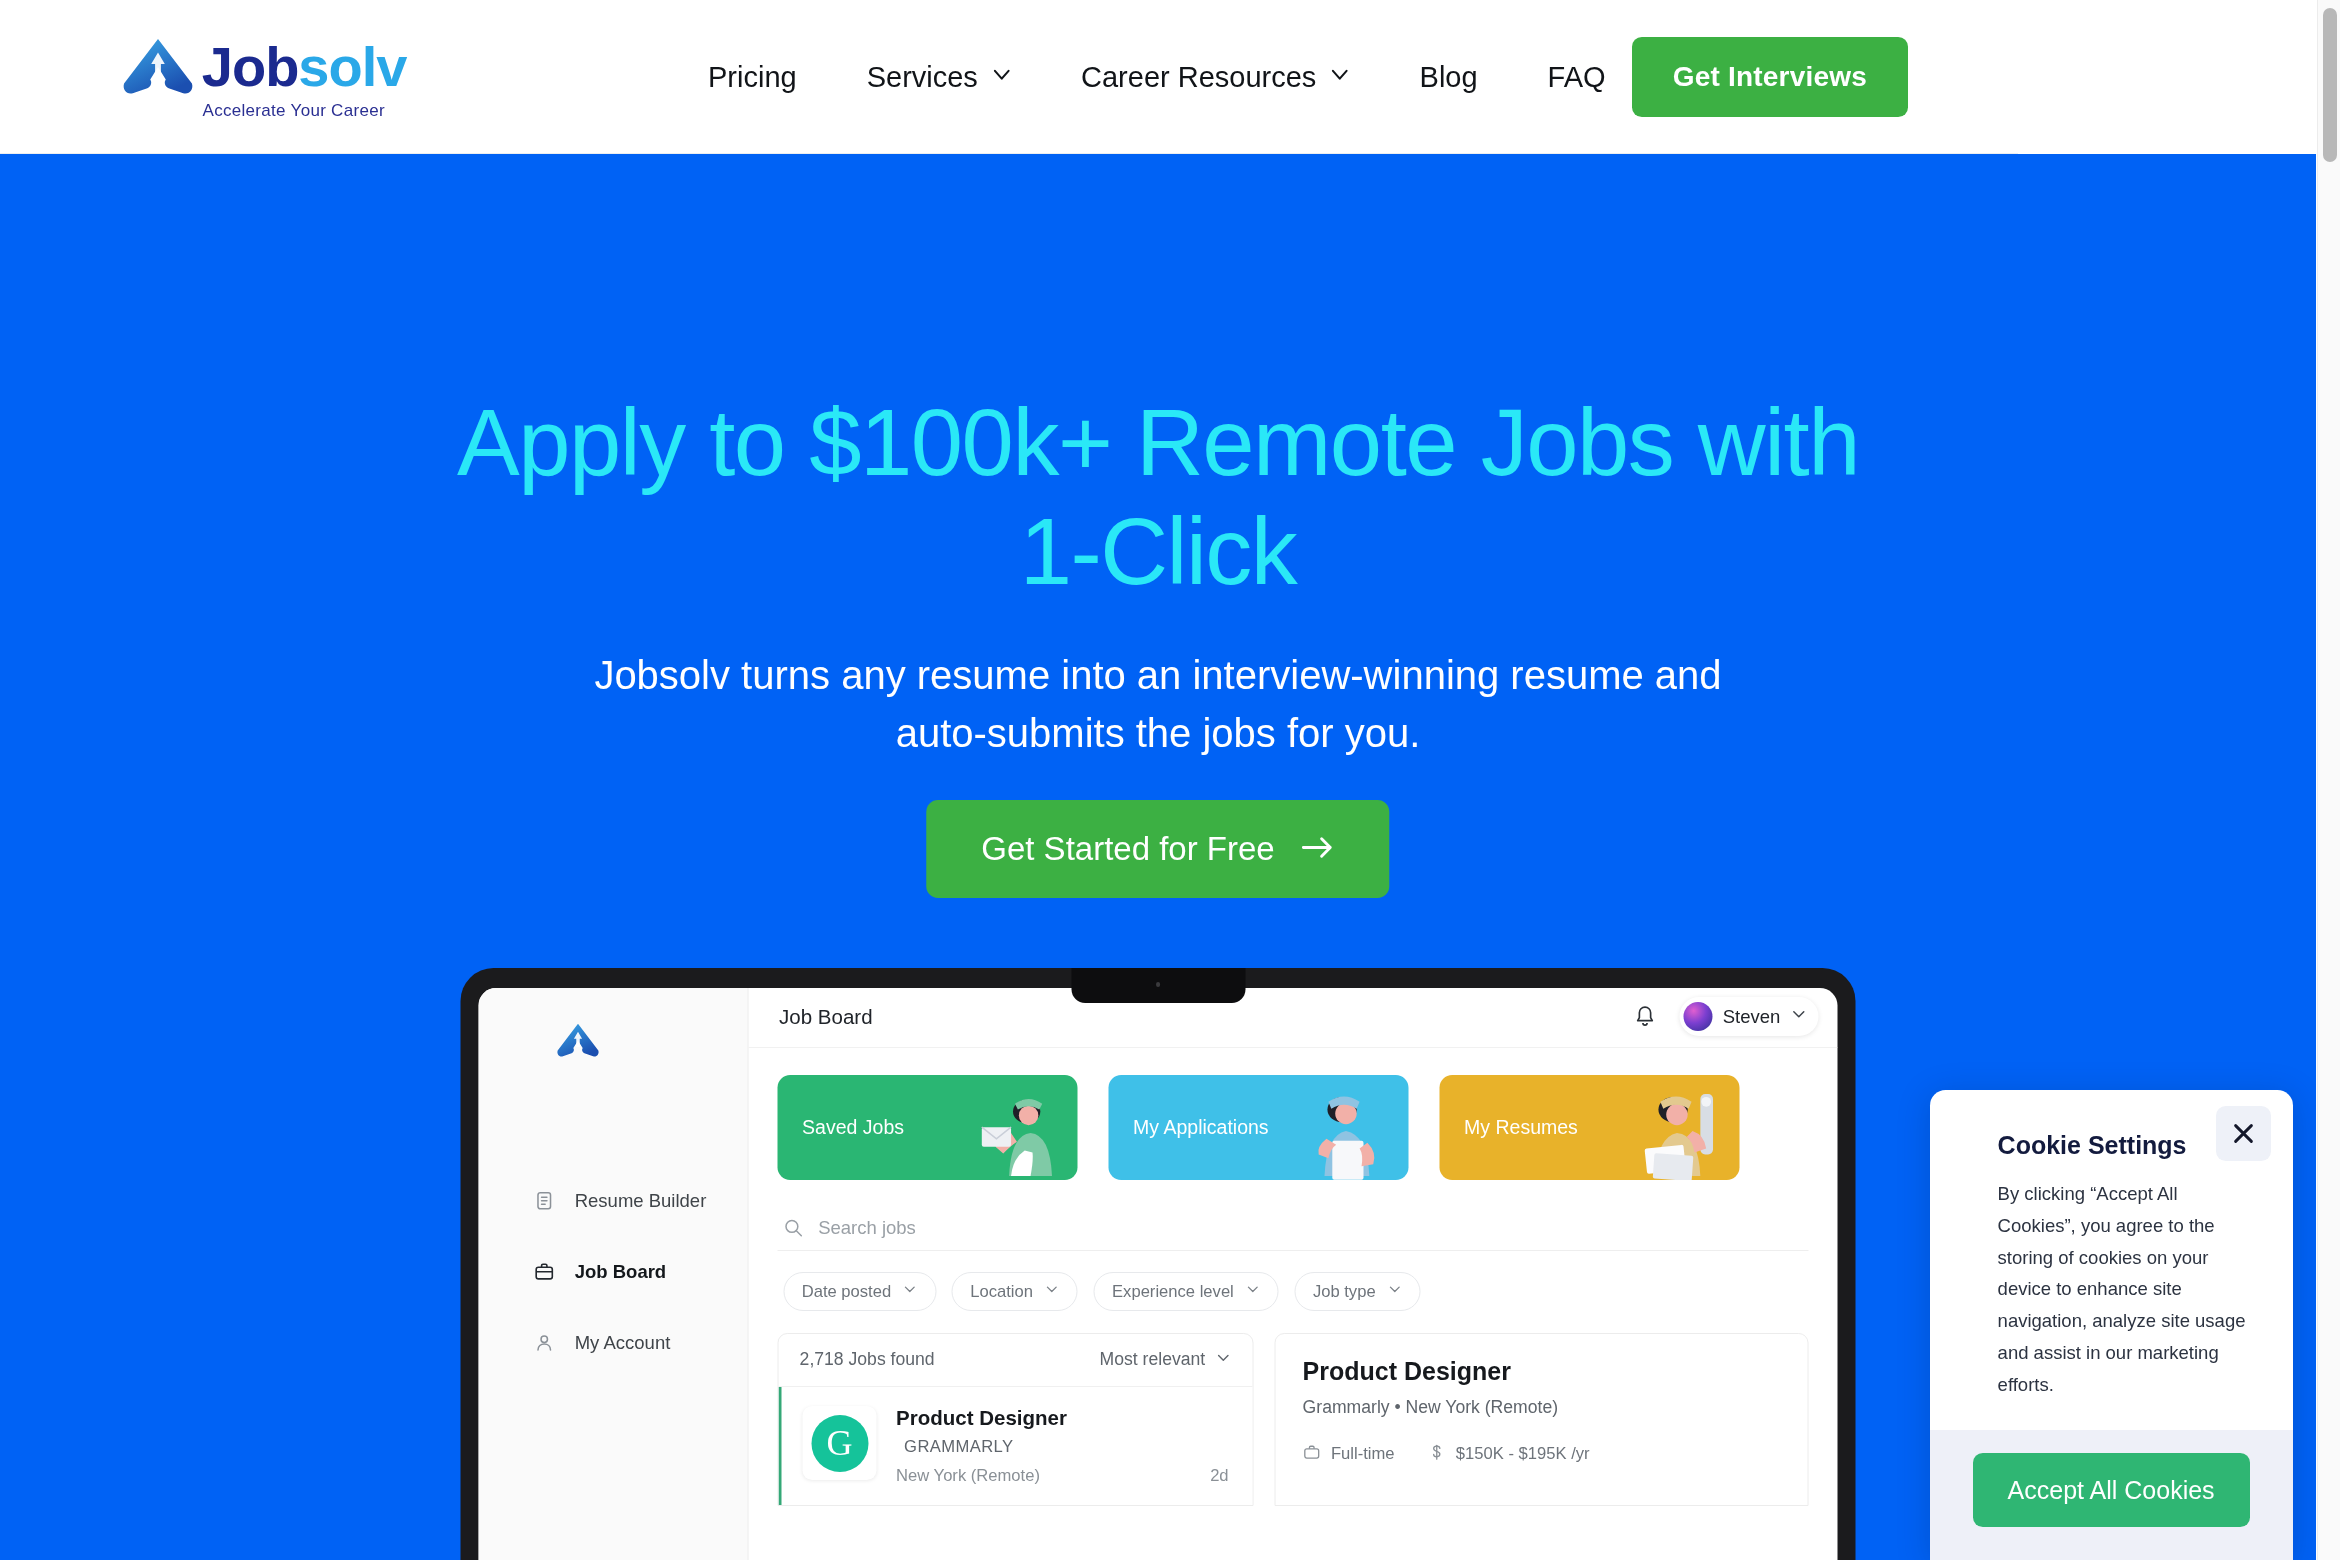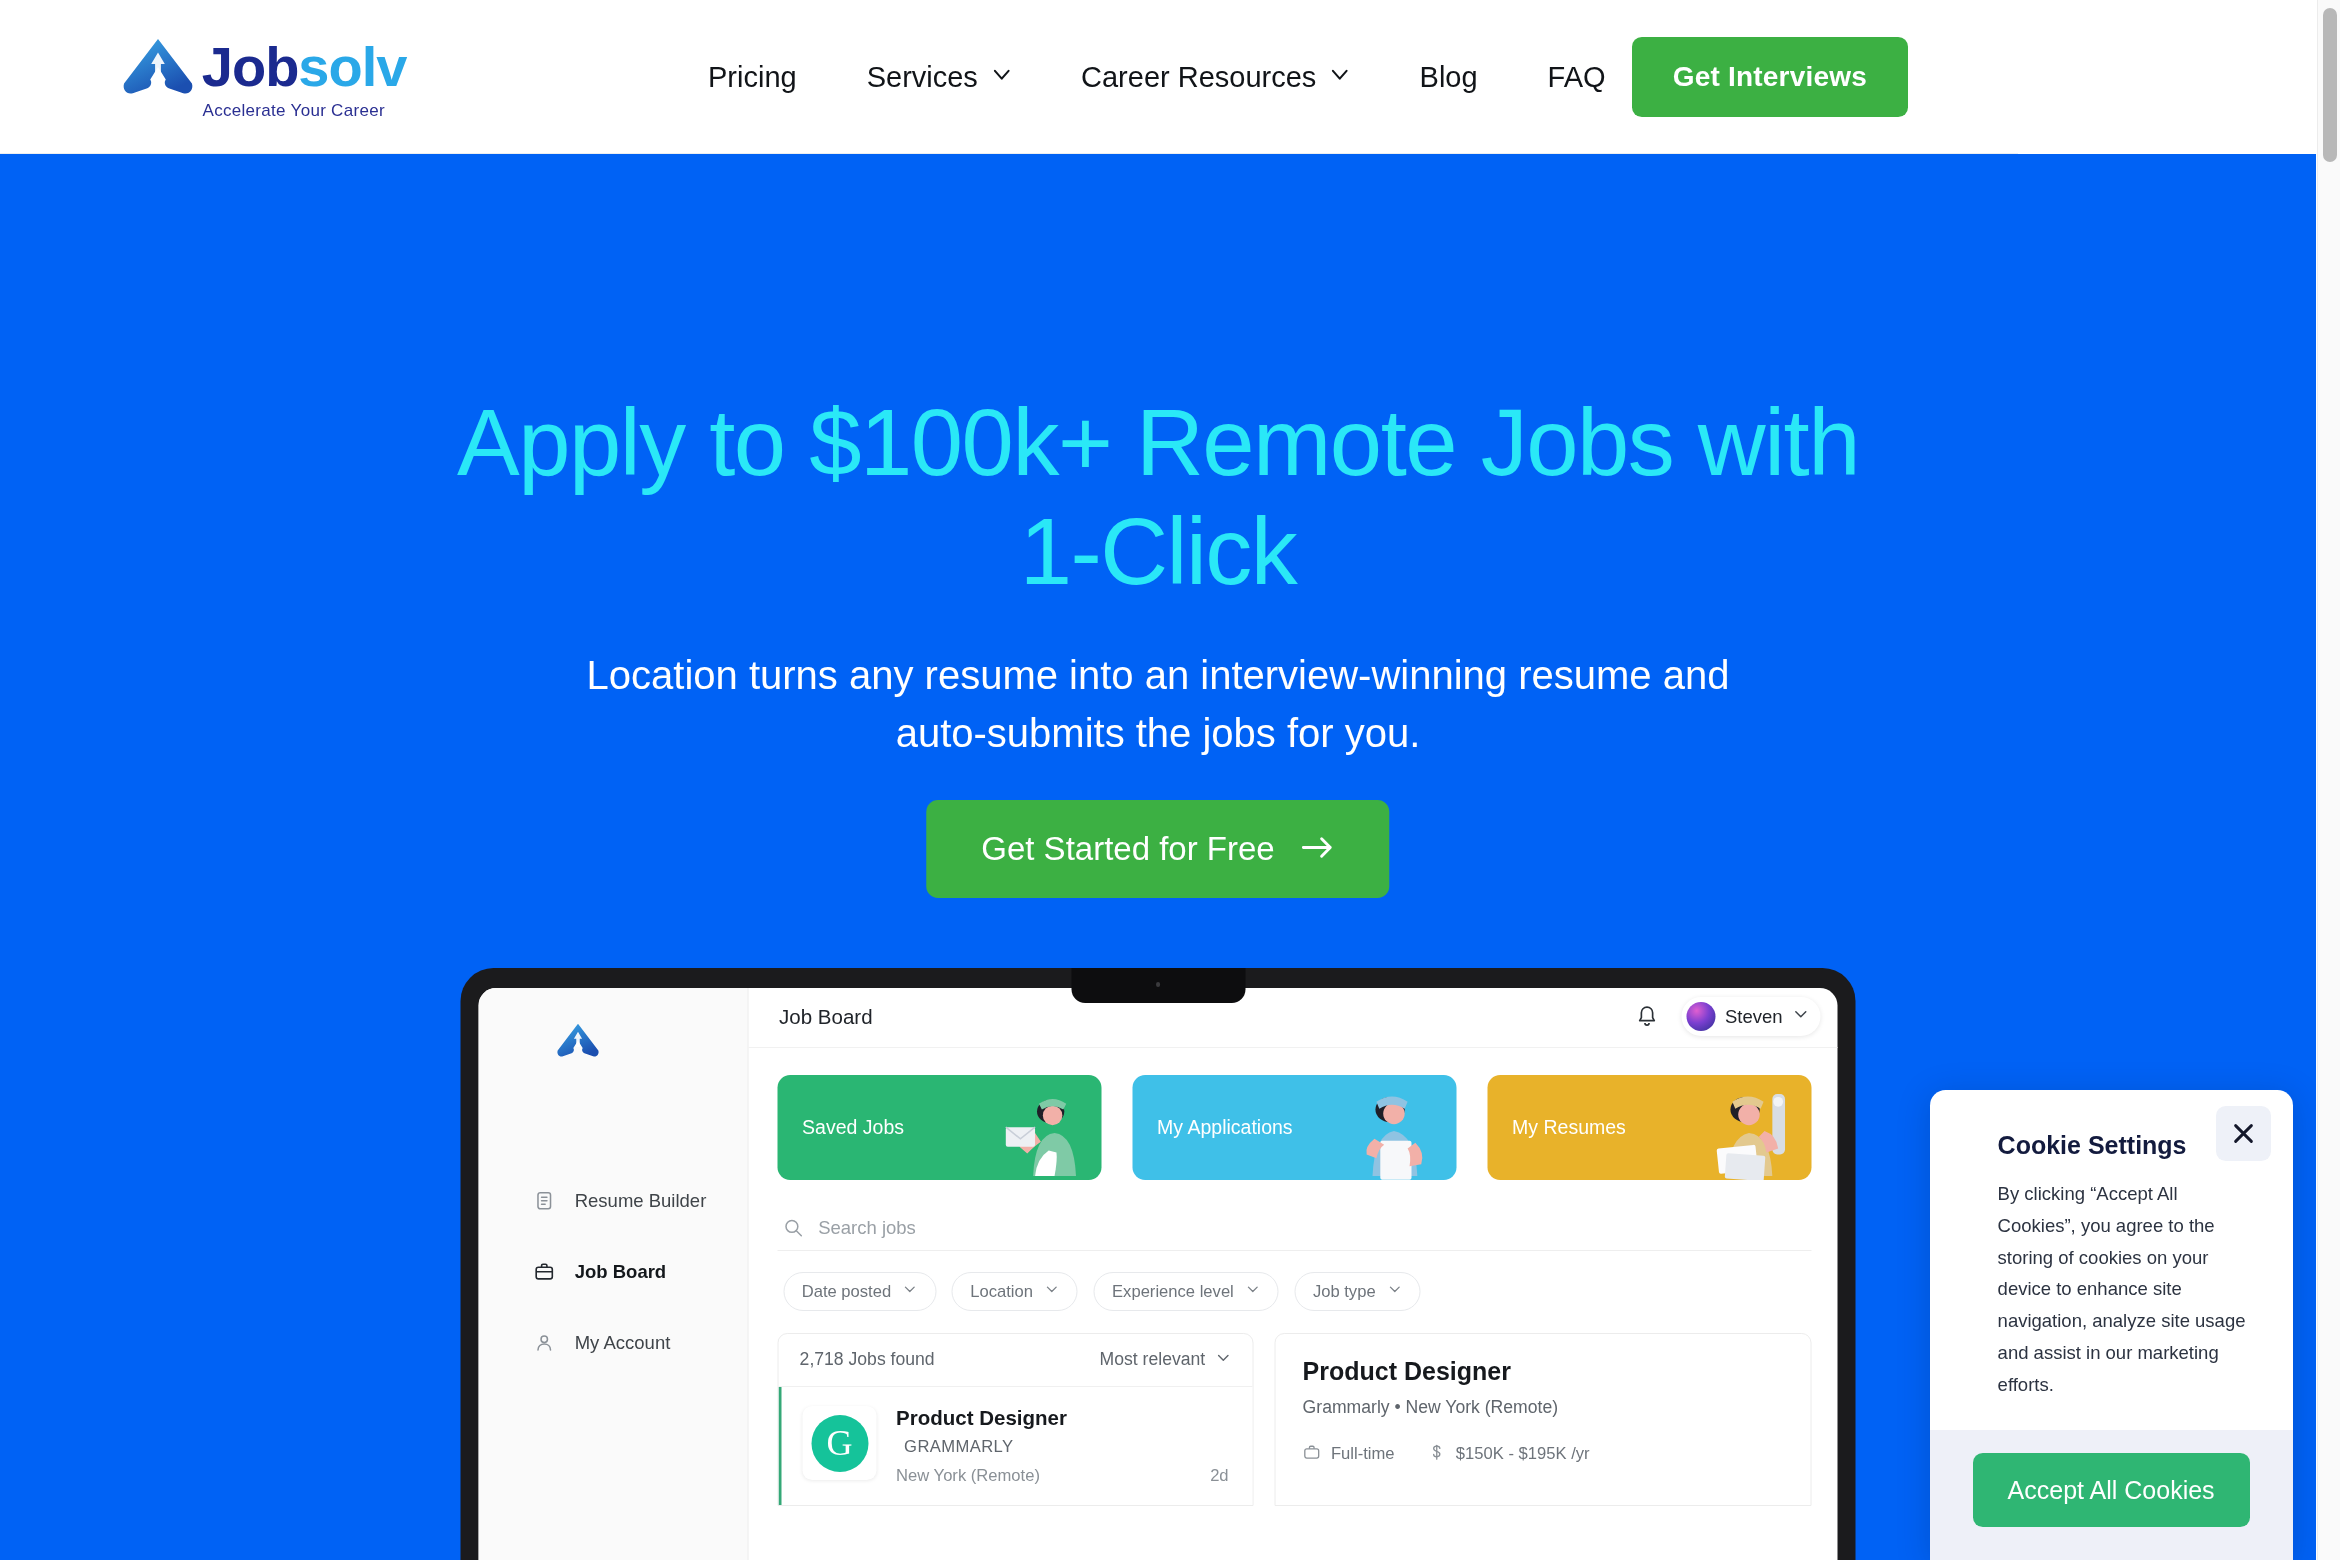--- a/index.html
+++ b/index.html
@@ -96,21 +96,21 @@
   .app-topbar { height: 60px; border-bottom: 1px solid #f1f1f1; display: flex; align-items: center; position: relative; }
   .app-topbar-title { font-size: 20.5px; color: #20242a; margin-left: 31px; }
   .app-topbar-right { position: absolute; right: 19.5px; top: 9.8px; display: flex; align-items: center; gap: 21.5px; }
   .bell { width: 25px; height: 25px; }
   .user-chip { display: flex; align-items: center; gap: 9.8px; background: #fff; border-radius: 21.5px; padding: 4.9px 11.7px 4.9px 4.9px; box-shadow: 0 1px 4.9px rgba(0,0,0,.10); }
   .avatar { width: 29px; height: 29px; border-radius: 50%; background: radial-gradient(circle at 35% 30%, #e05fd0 0%, #7b3fd0 45%, #2a2e8f 100%); }
   .user-name { font-size: 18.5px; color: #20242a; }
 
   .cards-row { display: flex; gap: 31px; padding: 27px 29px 0 29px; }
   .promo-card {
-    width: 324px; height: 105px; border-radius: 12.7px; position: relative;
+    width: 300px; height: 105px; border-radius: 12.7px; position: relative;
     display: flex; align-items: center; padding-left: 25px; overflow: hidden;
   }
   .promo-card .label { color: #fff; font-size: 19.5px; font-weight: 500; z-index: 2; }
   .promo-art { position: absolute; right: 5.9px; bottom: 0; width: 117px; height: 94px; }
 
   .search-row { margin: 26px 29px 0 29px; border-bottom: 1px solid #eeeeee; height: 45px; display: flex; align-items: center; gap: 13.7px; padding-left: 5.9px; }
   .search-row .mag { width: 21.5px; height: 21.5px; }
   .search-placeholder { font-size: 18.5px; color: #9aa0a6; }
 
   .filters-row { display: flex; gap: 15.6px; margin: 21.5px 0 0 35px; }
@@ -217,21 +217,21 @@
     <button class="cta-header">Get Interviews</button>
   </header>
 
   <section class="hero">
 
     <h1 class="hero-title">
       <span>Apply to $100k+ Remote Jobs with</span><br>
       <span>1-Click</span>
     </h1>
 
-    <p class="hero-sub">Location turns any resume into an interview-winning resume and auto-submits the jobs for you.</p>
+    <p class="hero-sub">Jobsolv turns any resume into an interview-winning resume and auto-submits the jobs for you.</p>
 
     <button class="cta-hero">
       <span>Get Started for Free</span>
       <span>
         <svg viewBox="0 0 34 26" width="33" height="25">
             <path d="M2 13 H30 M21 4 L30 13 L21 22" fill="none" stroke="#ffffff" stroke-width="3" stroke-linecap="round" stroke-linejoin="round"></path>
           </svg>
       </span>
     </button>
 

